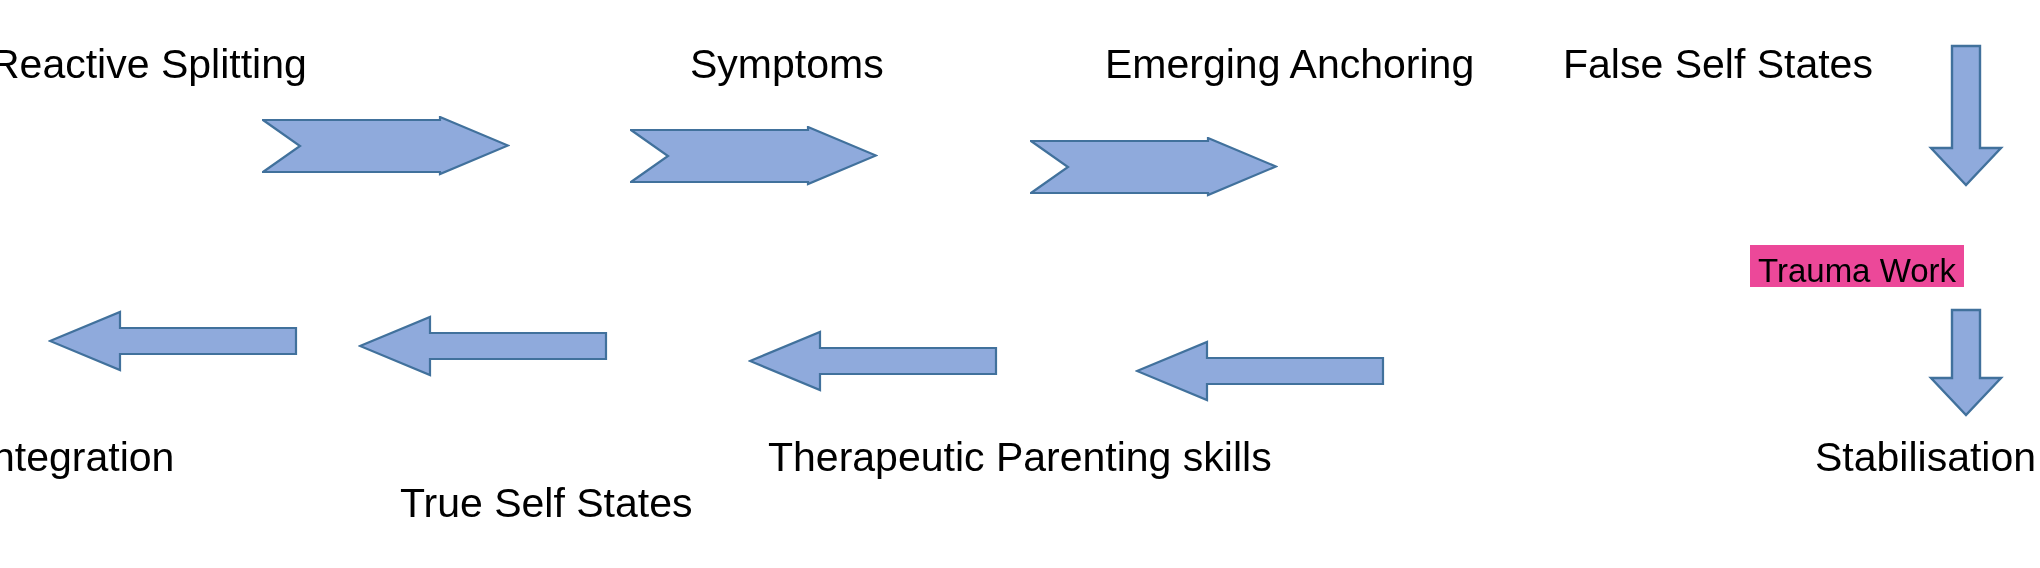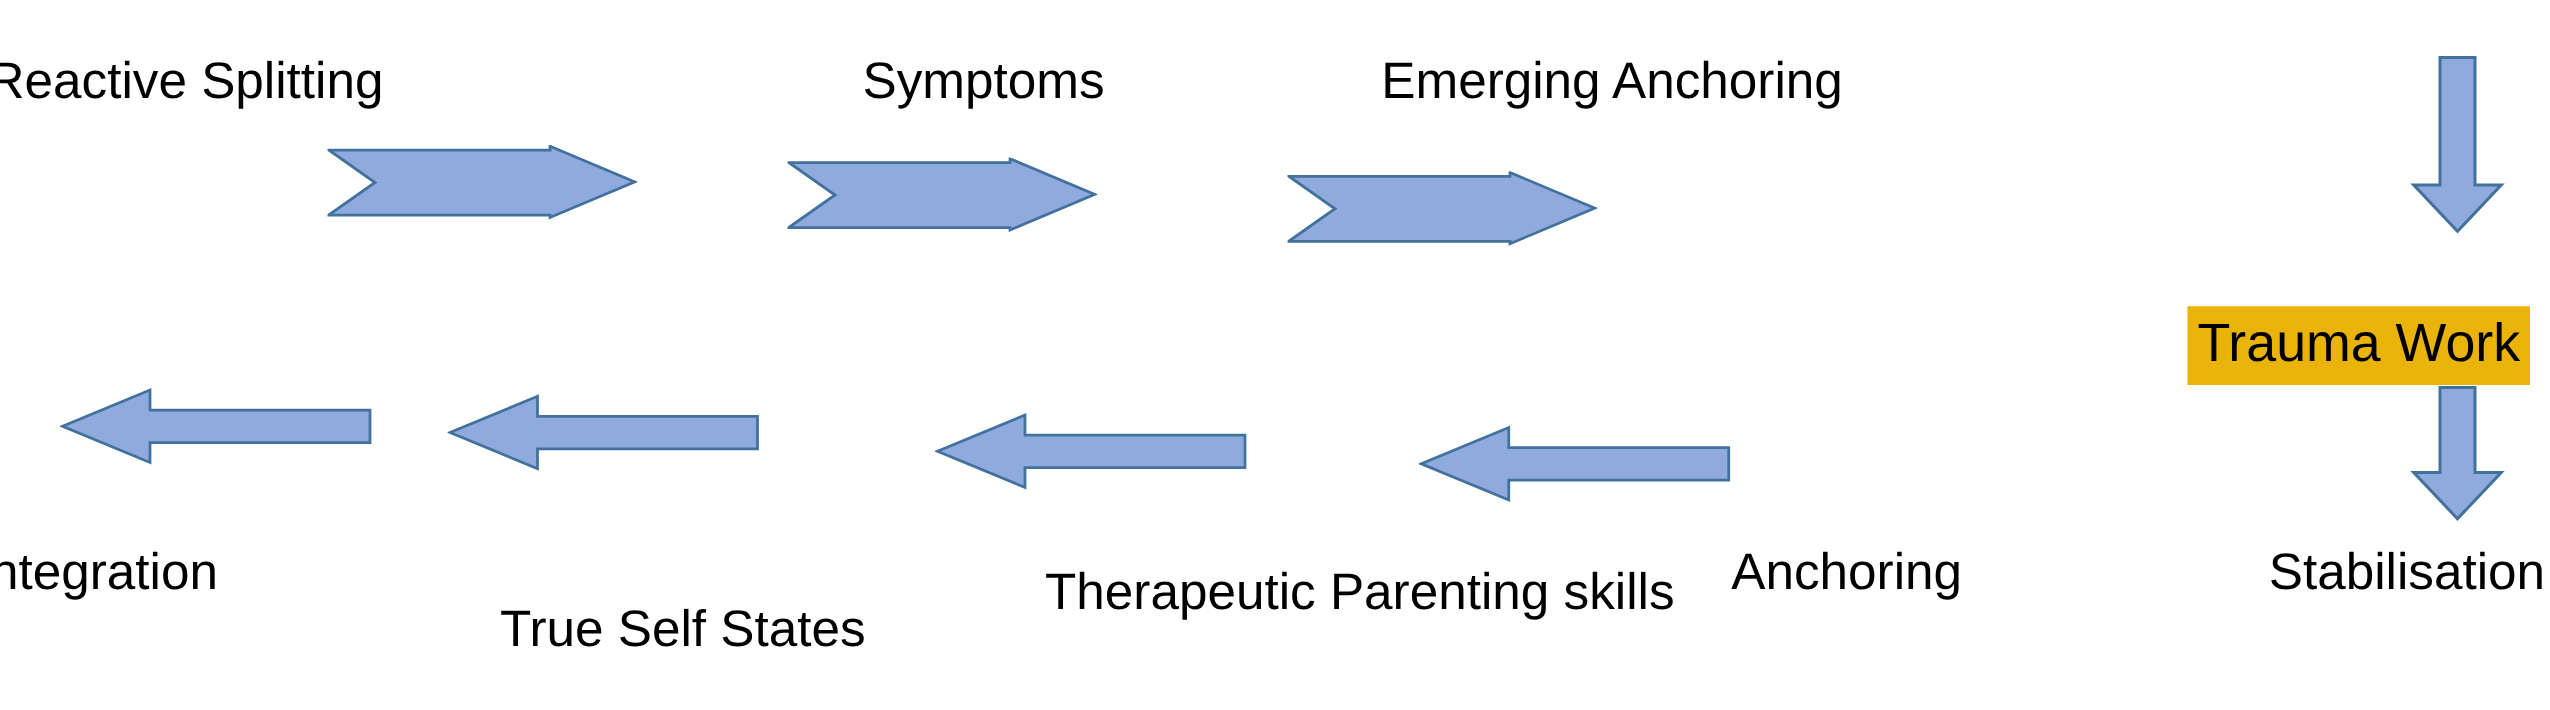--- a/index.html
+++ b/index.html
@@ -24,40 +24,41 @@
     line-height: 1;
     white-space: nowrap;
     font-family: "Liberation Sans", sans-serif;
   }
   .arrow-svg {
     position: absolute;
     display: block;
   }
   .trauma-box {
     position: absolute;
-    background: #eab308;
+    background: #ec4899;
     color: #000000;
-    font-size: 43px;
+    font-size: 33px;
     line-height: 1;
     white-space: nowrap;
-    padding: 9px 8px 11px 8px;
+    padding: 9px 8px 0 8px;
     font-family: "Liberation Sans", sans-serif;
   }
 </style>
 </head>
 <body>
 
 <div id="canvas">
 
   <div class="label" style="left:-10px; top:44px;">Reactive Splitting</div>
 
   <div class="label" style="left:690px; top:44px;">Symptoms</div>
 
   <div class="label" style="left:1105px; top:44px;">Emerging Anchoring</div>
 
+  <div class="label" style="left:1563px; top:44px;">False Self States</div>
 
   <svg class="arrow-svg" style="left:262px; top:116px;" width="248" height="60" viewBox="0 0 248 60">
     <polygon points="1,4 178,4 178,1 246,29.5 178,58 178,56 1,56 38,30" fill="#8FAADC" stroke="#41719C" stroke-width="2.2" stroke-linejoin="miter"></polygon>
   </svg>
 
   <svg class="arrow-svg" style="left:630px; top:126px;" width="248" height="60" viewBox="0 0 248 60">
     <polygon points="1,4 178,4 178,1 246,29.5 178,58 178,56 1,56 38,30" fill="#8FAADC" stroke="#41719C" stroke-width="2.2" stroke-linejoin="miter"></polygon>
   </svg>
 
   <svg class="arrow-svg" style="left:1030px; top:137px;" width="248" height="60" viewBox="0 0 248 60">
@@ -87,19 +88,18 @@
   </svg>
 
   <svg class="arrow-svg" style="left:1135px; top:340px;" width="250" height="62" viewBox="0 0 250 62">
     <polygon points="2,31 72,2 72,18 248,18 248,44 72,44 72,60" fill="#8FAADC" stroke="#41719C" stroke-width="2.2" stroke-linejoin="miter"></polygon>
   </svg>
 
   <div class="label" style="left:-8px; top:437px;">ntegration</div>
 
   <div class="label" style="left:400px; top:437px;margin-top:46px;">True Self States</div>
 
-  <div class="label" style="left:836px; top:437px;margin-top:16px;">Therapeutic Parenting skills</div>
+  <div class="label" style="left:768px; top:437px;">Therapeutic Parenting skills</div>
 
-  <div class="label" style="left:1385px; top:437px;">Anchoring</div>
 
   <div class="label" style="left:1815px; top:437px;">Stabilisation</div>
 
 </div>
 
 </body></html>

